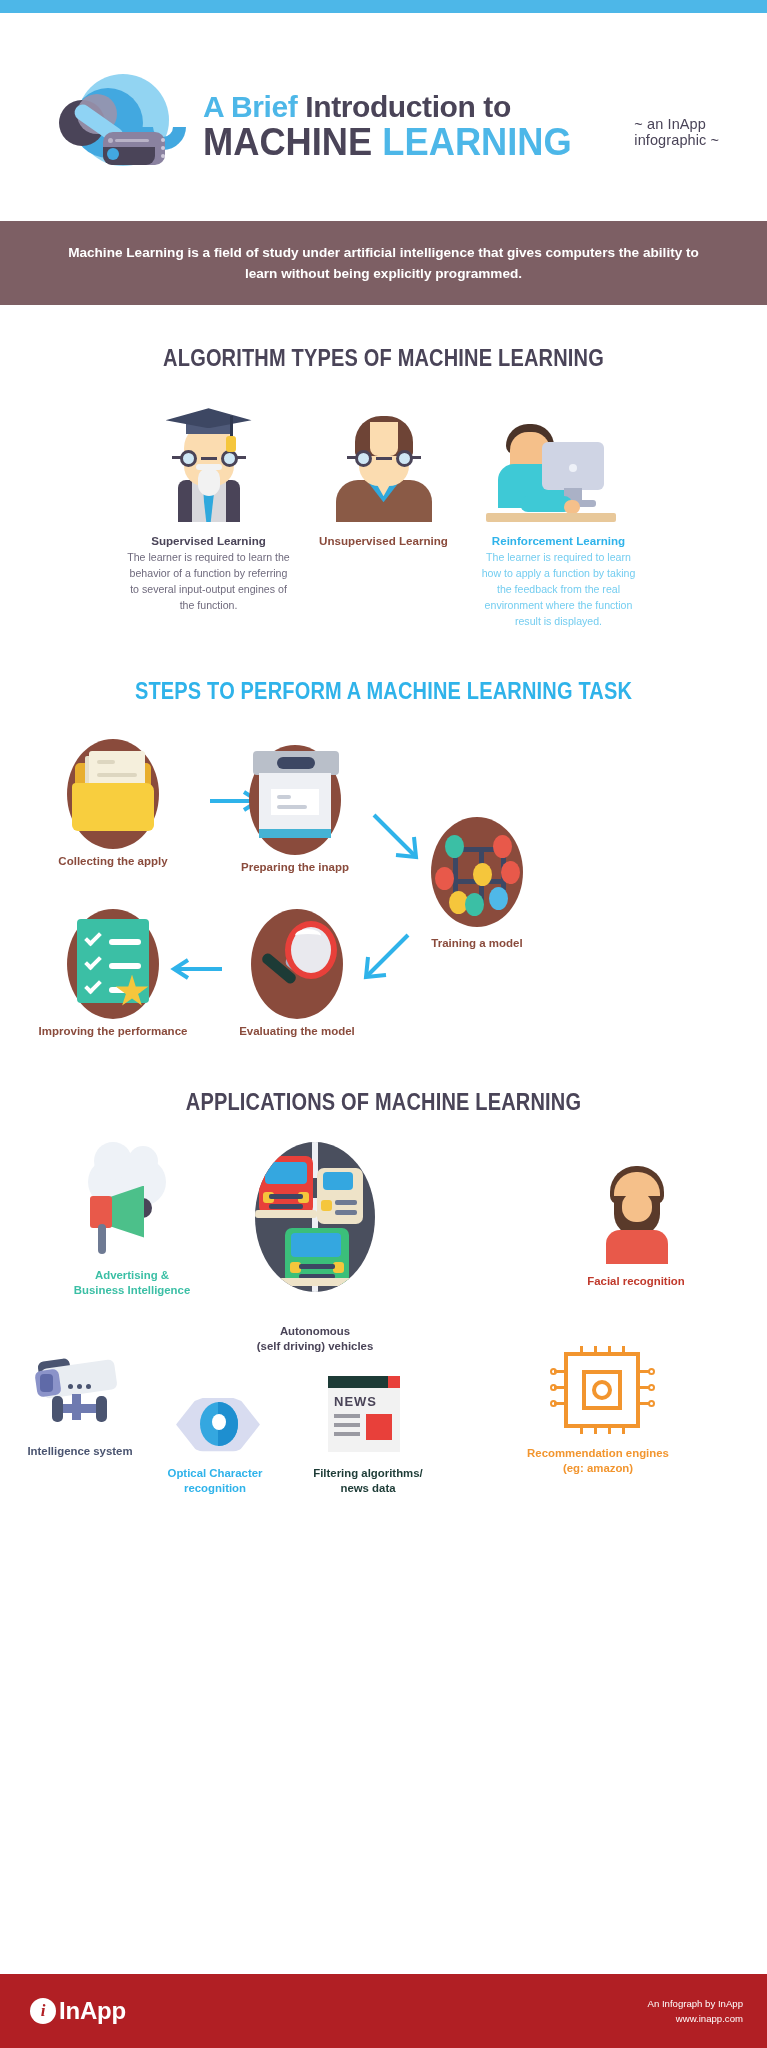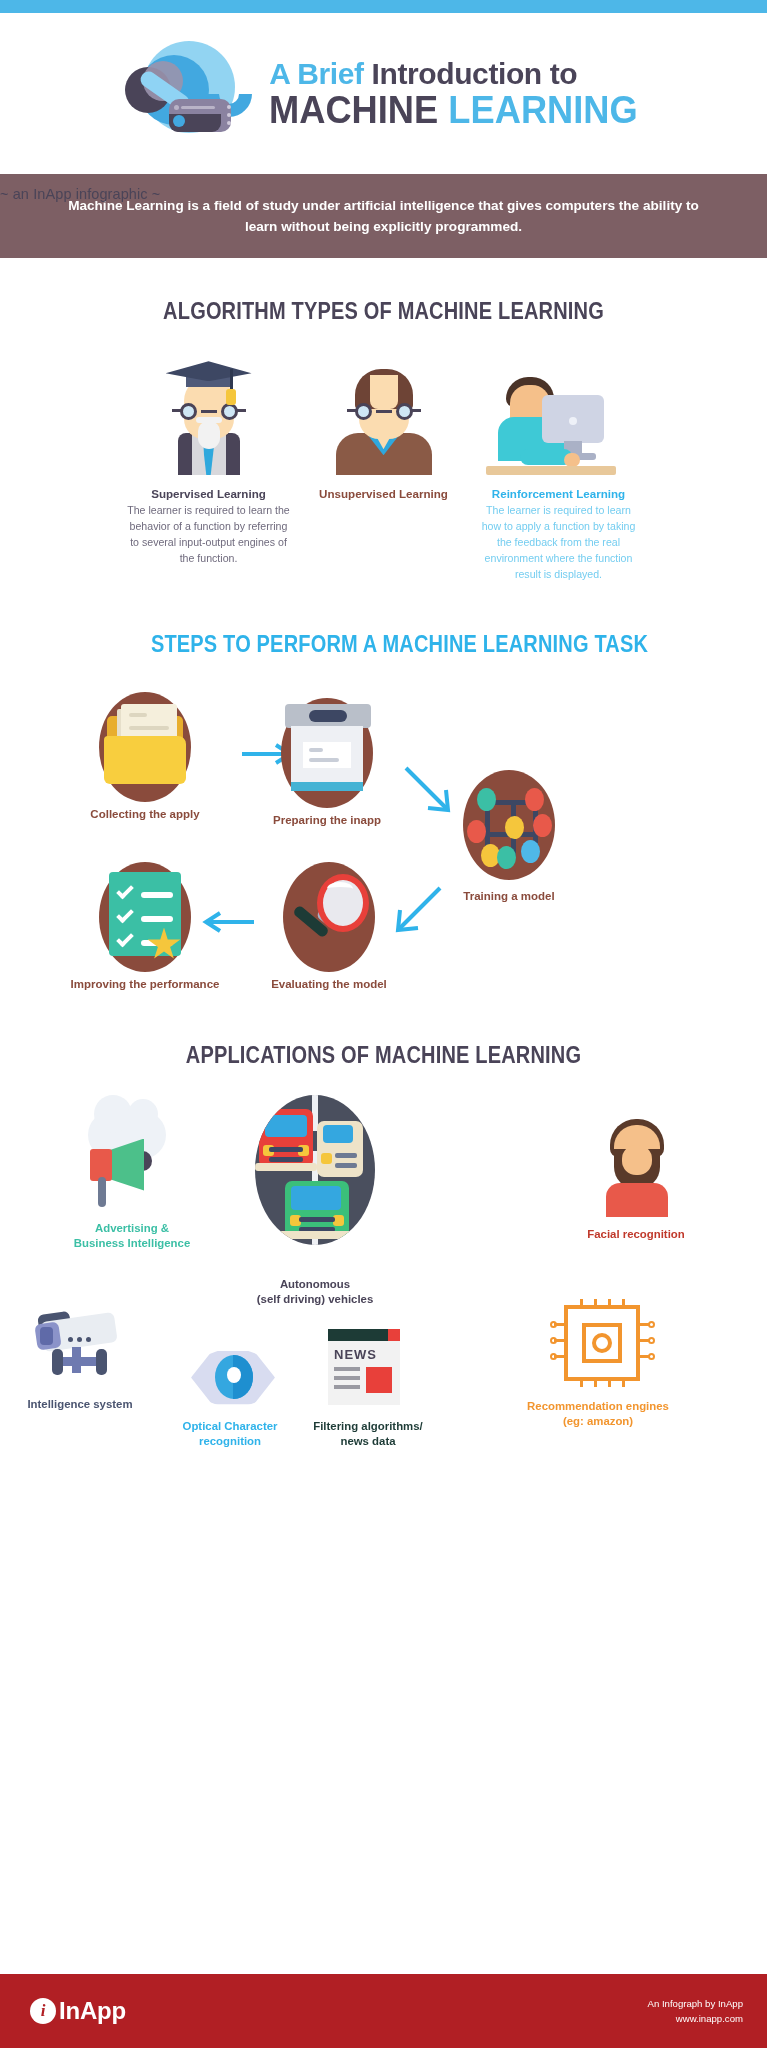--- a/index.html
+++ b/index.html
@@ -10,22 +10,22 @@
     font-family:"Liberation Sans", sans-serif;
     overflow:hidden;
     position:relative;
   }
 
   
   .top-bar { width:767px; height:13px; background:#4db7e8; }
 
   
   .hero {
-    height:161px; position:relative;
-    display:flex; flex-direction:column; 
+    height:208px; position:relative;
+    display:flex; flex-direction:row; align-items:center;
   }
   .hero-row { display:flex; align-items:center; justify-content:center; width:100%; padding-top:18px; }
   .hero-icon { width:150px; height:125px; position:relative; flex:0 0 auto; margin-left:10px; }
   .hero-title { margin-left:8px; }
   .title-line1 {
     font-size:30px; font-weight:bold; letter-spacing:-0.4px;
     color:#4a4458; line-height:1.04; white-space:nowrap;
   }
   .title-line1 .accent { color:#4db7e8; }
   .title-line2 {
@@ -131,21 +131,21 @@
   .rl-body { position:absolute; left:22px; bottom:14px; width:66px; height:44px; background:#3ec9d6; border-radius:16px 16px 0 0; }
   .rl-arm { position:absolute; left:44px; bottom:10px; width:52px; height:16px; background:#3ec9d6; border-radius:8px; }
   .rl-hand { position:absolute; left:88px; bottom:8px; width:16px; height:14px; background:#f5c08a; border-radius:7px; }
   .rl-mon { position:absolute; left:66px; top:32px; width:62px; height:48px; background:#cfd4e4; border-radius:6px; }
   .rl-mon-dot { position:absolute; left:93px; top:54px; width:8px; height:8px; background:#eef1f8; border-radius:50%; }
   .rl-stand { position:absolute; left:88px; top:78px; width:18px; height:14px; background:#aab1c6; }
   .rl-base { position:absolute; left:74px; top:90px; width:46px; height:7px; background:#aab1c6; border-radius:3px; }
   .rl-desk { position:absolute; left:10px; bottom:0; width:130px; height:9px; background:#e8c89a; border-radius:2px; }
 
   
-  .steps-section { padding-top:48px; position:relative;padding-left:32px; }
+  .steps-section { padding-top:48px; position:relative; }
   .steps-wrap { position:relative; width:767px; height:320px; margin-top:34px; }
   .step { position:absolute; width:170px; text-align:center; }
   .step-label { font-size:11.5px; font-weight:bold; color:#8a4b3c; margin-top:6px; }
   .blob { width:92px; height:110px; border-radius:46px/55px; background:#8a4b3c; position:relative; margin:0 auto; }
 
   
   .folder-back { position:absolute; left:8px; top:24px; width:76px; height:66px; background:#e8ae2e; border-radius:5px; }
   .papers { position:absolute; left:22px; top:12px; width:56px; height:60px; background:#f5efdc; border-radius:3px; box-shadow:-5px 4px 0 -1px #e6dfca; }
   .papers i { display:block; height:4px; background:#ddd6c0; border-radius:2px; margin:9px auto 0; }
   .papers i:nth-child(1){ width:18px; margin-left:8px; }
@@ -587,21 +587,21 @@
             </div>
           <div class="cam-arm"></div>
           <div class="cam-bar"></div>
           <div class="cam-end1"></div>
           <div class="cam-end2"></div>
         </div>
       </div>
       <div class="app-label" style="color:#4a5470;">Intelligence system</div>
     </div>
 
-    <div class="app" style="left:155px; top:26px; width:150px;">
+    <div class="app" style="left:140px; top:26px; width:150px;">
       <div style="position:relative; height:80px;">
         <div style="position:relative; left:28px;">
           <div class="eye-out"></div>
           <div class="eye-ir"></div>
           <div class="eye-ir2"></div>
           <div class="eye-pup"></div>
         </div>
       </div>
       <div class="app-label" style="color:#2fb3ea;">
         <div>Optical Character</div>

